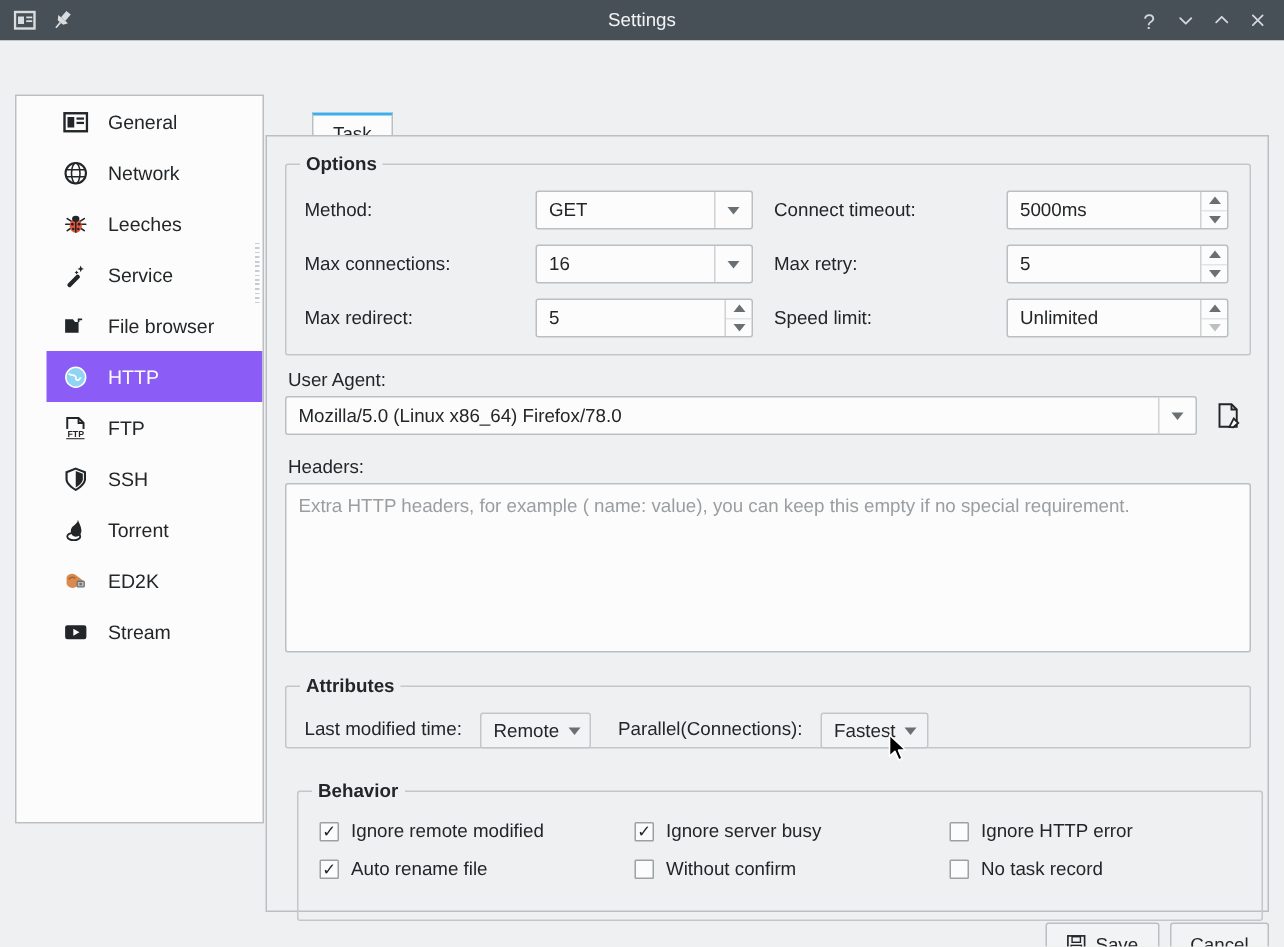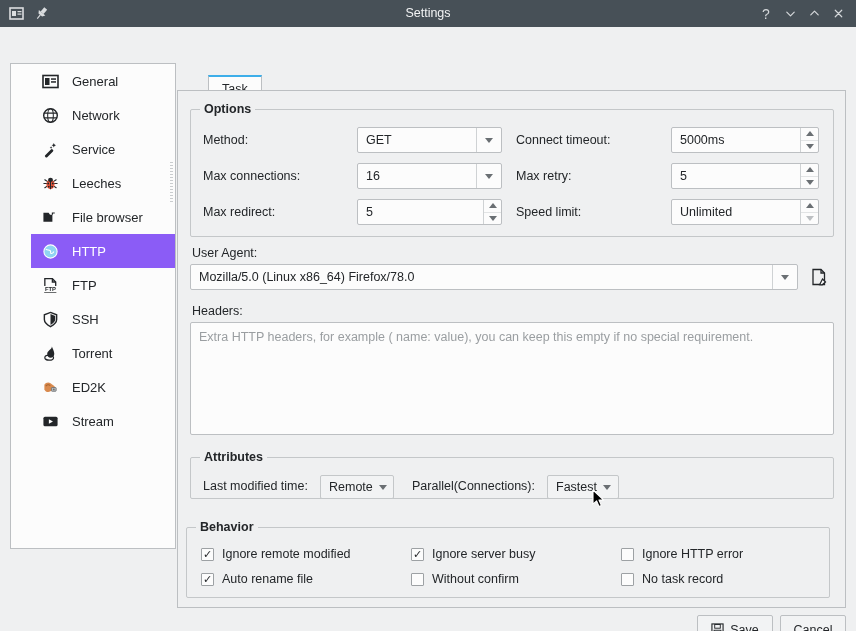--- a/index.html
+++ b/index.html
@@ -169,21 +169,21 @@
     background: #eff0f1;
     padding: 0 4px;
     font-size: 12.5px;
     font-weight: bold;
     color: #232629;
     line-height: 13px;
   }
 
   #group-options { left: 12px; top: 18px; width: 644px; height: 128px; }
   #group-attributes { left: 12px; top: 366px; width: 644px; height: 42px; }
-  #group-behavior { left: 8px; top: 436px; width: 644px; height: 71px; }
+  #group-behavior { left: 20px; top: 436px; width: 644px; height: 87px; }
 
   
   .frow {
     position: absolute;
     display: flex;
     align-items: center;
     height: 26px;
   }
   .flabel {
     font-size: 12.5px;
@@ -426,42 +426,42 @@
           <ellipse cx="9" cy="9" rx="3" ry="7.2" fill="none" stroke="#232629" stroke-width="1.1"></ellipse>
           <path d="M2 6.5 H16 M2 11.5 H16" stroke="#232629" stroke-width="1.1"></path>
         </svg>
       </span>
       <span class="side-label">Network</span>
     </div>
 
     <div class="side-item">
       <span class="side-ico">
         <svg width="17" height="17" viewBox="0 0 18 18">
-          <rect x="2" y="11.5" width="11" height="3" rx="1.2" transform="rotate(-45 7.5 13)" fill="#232629"></rect>
-          <path d="M12.5 2.2 l.7 1.6 1.6.7 -1.6.7 -.7 1.6 -.7-1.6 -1.6-.7 1.6-.7z" fill="#232629"></path>
-          <path d="M9.6 5.6 l.45 1.0 1.0.45 -1.0.45 -.45 1.0 -.45-1.0 -1.0-.45 1.0-.45z" fill="#232629"></path>
-        </svg>
-      </span>
-      <span class="side-label">Service</span>
-    </div>
-
-    <div class="side-item">
-      <span class="side-ico">
-        <svg width="17" height="17" viewBox="0 0 18 18">
           <path d="M3 5 L6 7 M15 5 L12 7 M2 9 H5 M16 9 H13 M3 13.5 L6 11.5 M15 13.5 L12 11.5" stroke="#232629" stroke-width="1.2" stroke-linecap="round"></path>
           <ellipse cx="9" cy="10" rx="4.3" ry="5" fill="#e8563a"></ellipse>
           <path d="M9 5 v10" stroke="#232629" stroke-width="1.1"></path>
           <ellipse cx="9" cy="5.2" rx="2.6" ry="2.2" fill="#232629"></ellipse>
           <circle cx="6.6" cy="9" r="1" fill="#232629"></circle>
           <circle cx="11.4" cy="9" r="1" fill="#232629"></circle>
           <circle cx="7.2" cy="12.4" r=".9" fill="#232629"></circle>
           <circle cx="10.8" cy="12.4" r=".9" fill="#232629"></circle>
         </svg>
       </span>
       <span class="side-label">Leeches</span>
+    </div>
+
+    <div class="side-item">
+      <span class="side-ico">
+        <svg width="17" height="17" viewBox="0 0 18 18">
+          <rect x="2" y="11.5" width="11" height="3" rx="1.2" transform="rotate(-45 7.5 13)" fill="#232629"></rect>
+          <path d="M12.5 2.2 l.7 1.6 1.6.7 -1.6.7 -.7 1.6 -.7-1.6 -1.6-.7 1.6-.7z" fill="#232629"></path>
+          <path d="M9.6 5.6 l.45 1.0 1.0.45 -1.0.45 -.45 1.0 -.45-1.0 -1.0-.45 1.0-.45z" fill="#232629"></path>
+        </svg>
+      </span>
+      <span class="side-label">Service</span>
     </div>
 
     <div class="side-item">
       <span class="side-ico">
         <svg width="17" height="17" viewBox="0 0 18 18">
           <path d="M1.5 4 H7 L8.5 6 H11 V13.5 H1.5 Z" fill="#232629"></path>
           <path d="M11 6 V4.2 L13.5 4.2" fill="none" stroke="#232629" stroke-width="1.2"></path>
         </svg>
       </span>
       <span class="side-label">File browser</span>

